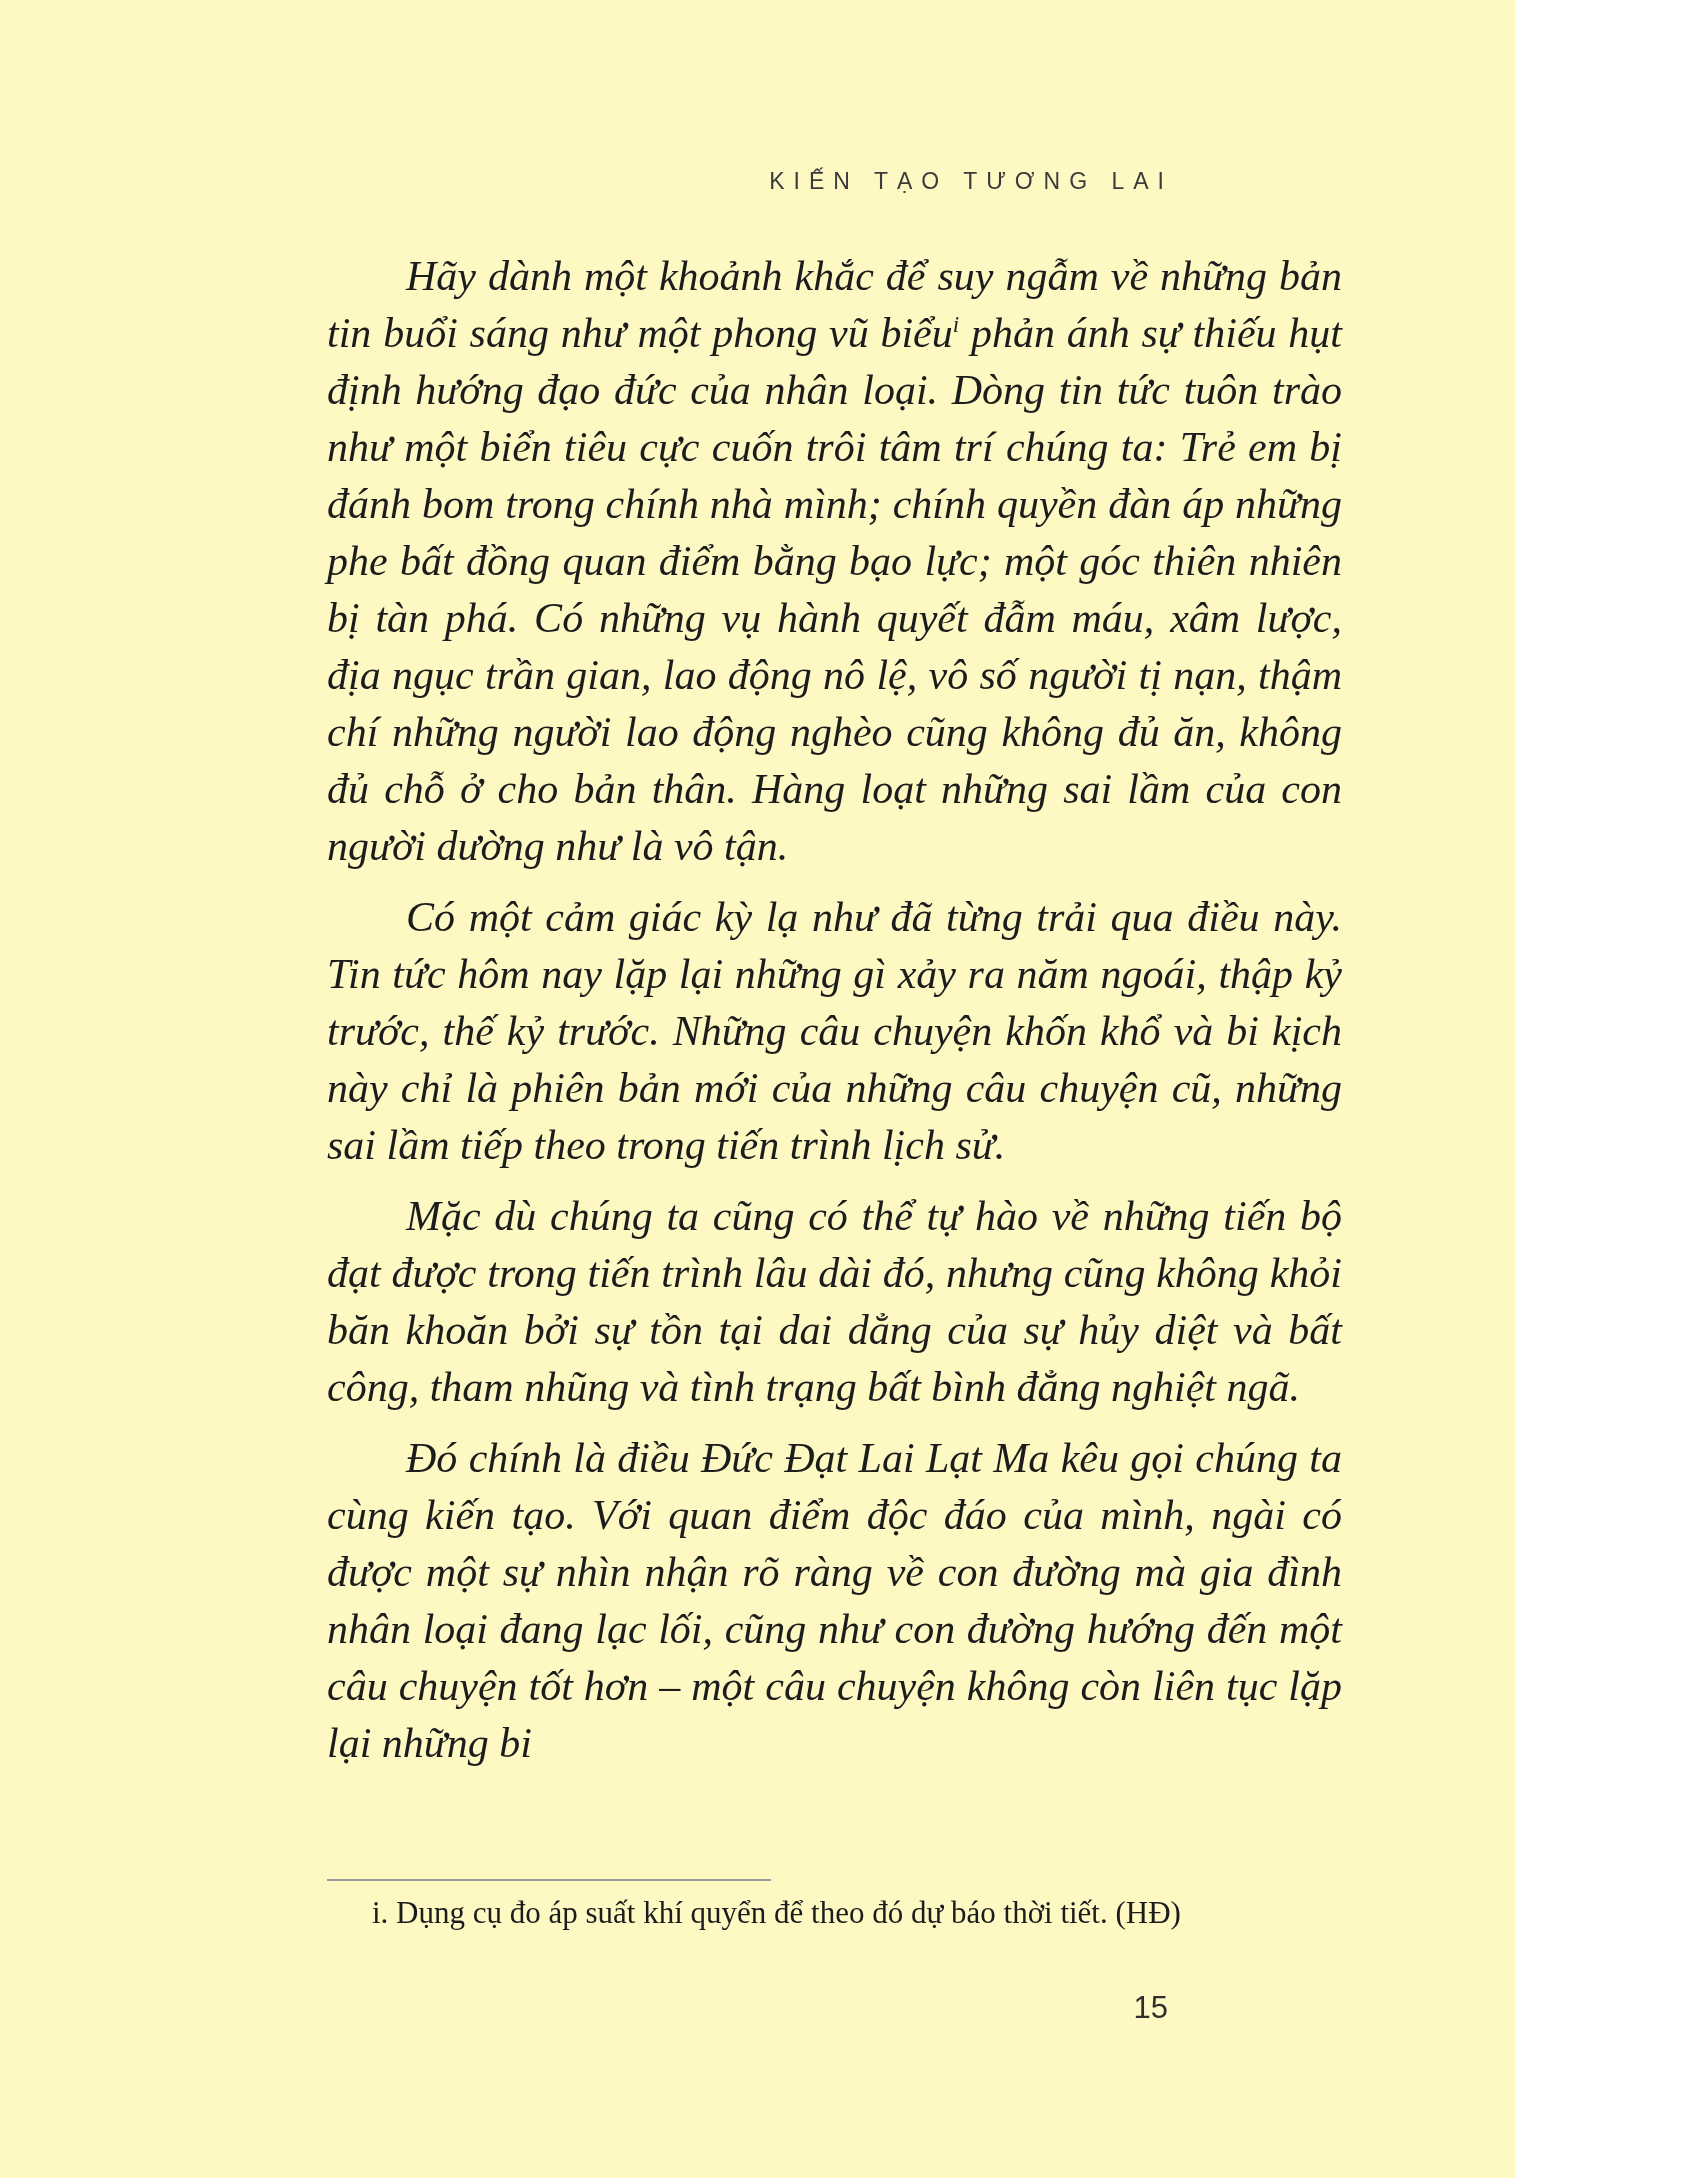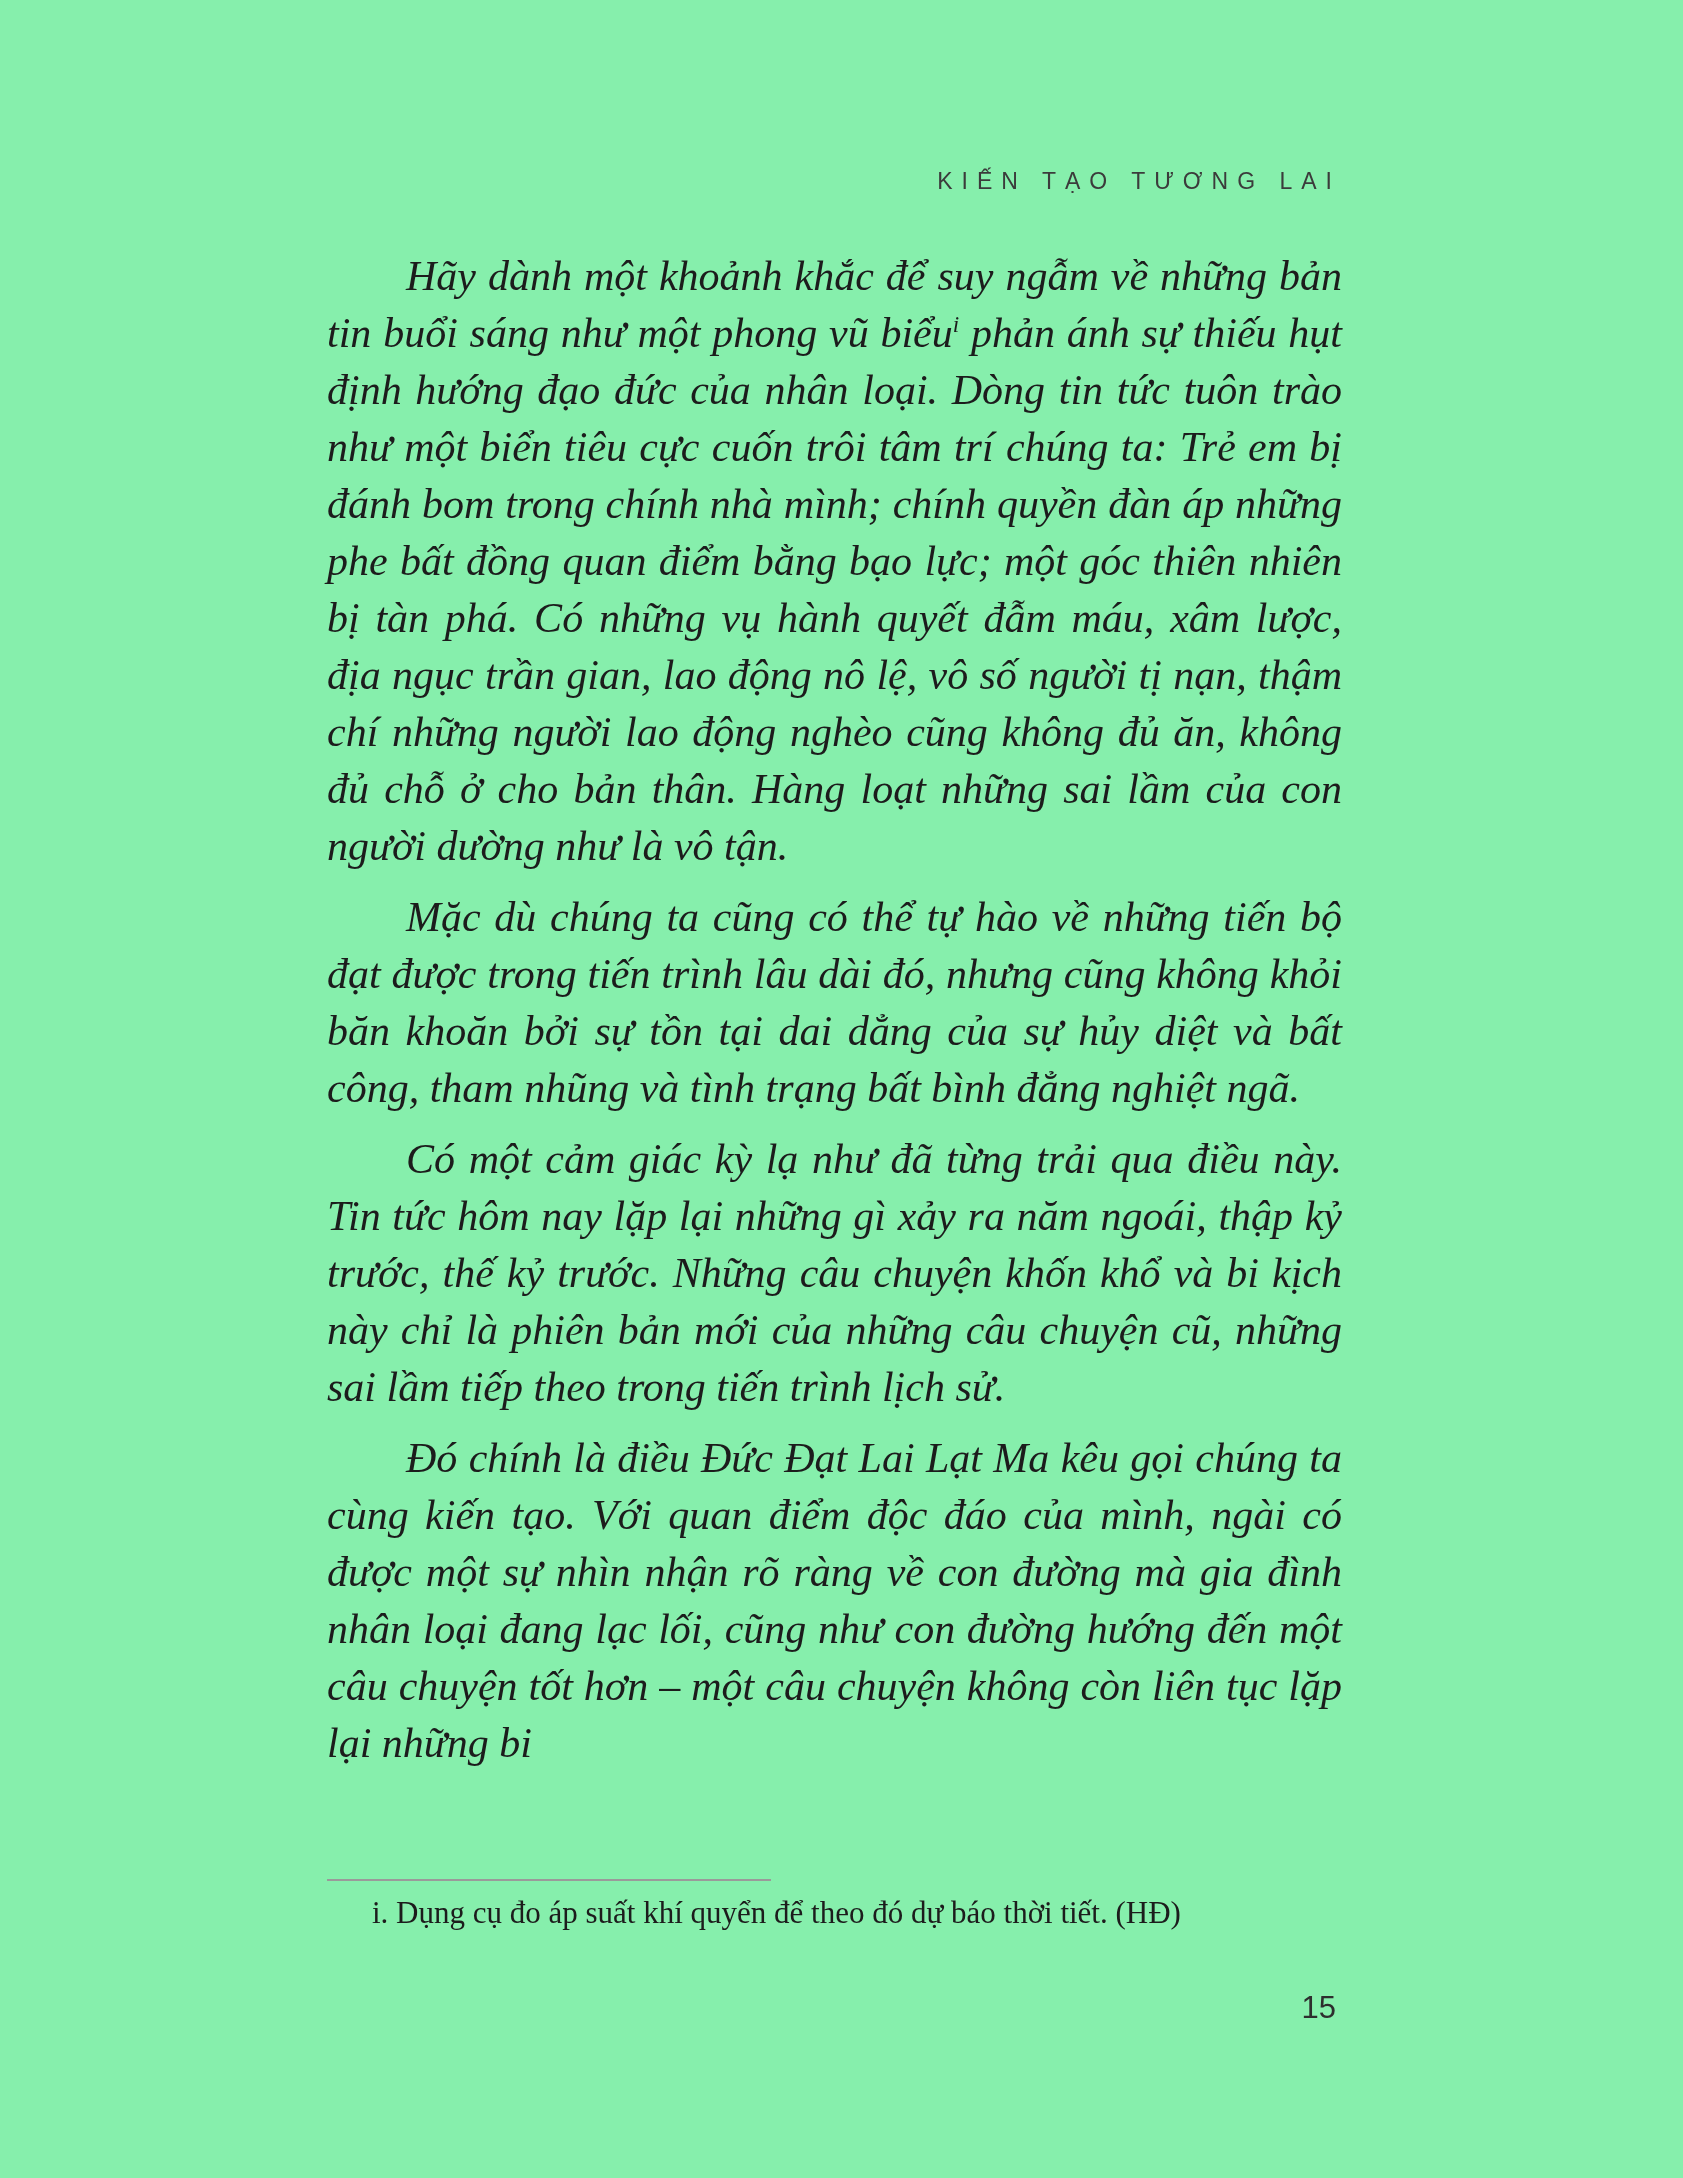--- a/index.html
+++ b/index.html
@@ -2,23 +2,23 @@
 <html><head>
 <meta charset="utf-8">
 <style>
   html, body {
     margin: 0;
     padding: 0;
     background: #ffffff;
   }
   .page {
     position: relative;
-    width: 1683px;
+    width: 1515px;
     height: 2178px;
-    background: #86efac;
+    background: #fef9c3;
     overflow: hidden;
     font-family: "Liberation Serif", serif;
   }
   .running-header {
     position: absolute;
     top: 168px;
     right: 342px;
     font-family: "Liberation Sans", sans-serif;
     font-size: 23px;
     font-weight: 400;
@@ -81,23 +81,23 @@
 <body>
 
 <div class="page">
 
   <div class="running-header">KIẾN TẠO TƯƠNG LAI</div>
 
   <div class="body-column">
 
     <p class="para"><span>Hãy dành một khoảnh khắc để suy ngẫm về những bản tin buổi sáng như một phong vũ biểu</span><sup>i</sup><span> phản ánh sự thiếu hụt định hướng đạo đức của nhân loại. Dòng tin tức tuôn trào như một biển tiêu cực cuốn trôi tâm trí chúng ta: Trẻ em bị đánh bom trong chính nhà mình; chính quyền đàn áp những phe bất đồng quan điểm bằng bạo lực; một góc thiên nhiên bị tàn phá. Có những vụ hành quyết đẫm máu, xâm lược, địa ngục trần gian, lao động nô lệ, vô số người tị nạn, thậm chí những người lao động nghèo cũng không đủ ăn, không đủ chỗ ở cho bản thân. Hàng loạt những sai lầm của con người dường như là vô tận.</span></p>
 
+    <p class="para">Có một cảm giác kỳ lạ như đã từng trải qua điều này. Tin tức hôm nay lặp lại những gì xảy ra năm ngoái, thập kỷ trước, thế kỷ trước. Những câu chuyện khốn khổ và bi kịch này chỉ là phiên bản mới của những câu chuyện cũ, những sai lầm tiếp theo trong tiến trình lịch sử.</p>
+
     <p class="para">Mặc dù chúng ta cũng có thể tự hào về những tiến bộ đạt được trong tiến trình lâu dài đó, nhưng cũng không khỏi băn khoăn bởi sự tồn tại dai dẳng của sự hủy diệt và bất công, tham nhũng và tình trạng bất bình đẳng nghiệt ngã.</p>
-
-    <p class="para">Có một cảm giác kỳ lạ như đã từng trải qua điều này. Tin tức hôm nay lặp lại những gì xảy ra năm ngoái, thập kỷ trước, thế kỷ trước. Những câu chuyện khốn khổ và bi kịch này chỉ là phiên bản mới của những câu chuyện cũ, những sai lầm tiếp theo trong tiến trình lịch sử.</p>
 
 
     <p class="para">Đó chính là điều Đức Đạt Lai Lạt Ma kêu gọi chúng ta cùng kiến tạo. Với quan điểm độc đáo của mình, ngài có được một sự nhìn nhận rõ ràng về con đường mà gia đình nhân loại đang lạc lối, cũng như con đường hướng đến một câu chuyện tốt hơn – một câu chuyện không còn liên tục lặp lại những bi</p>
 
   </div>
 
   <div class="footnote-rule"></div>
 
   <div class="footnote-text">i. Dụng cụ đo áp suất khí quyển để theo đó dự báo thời tiết. (HĐ)</div>
 

